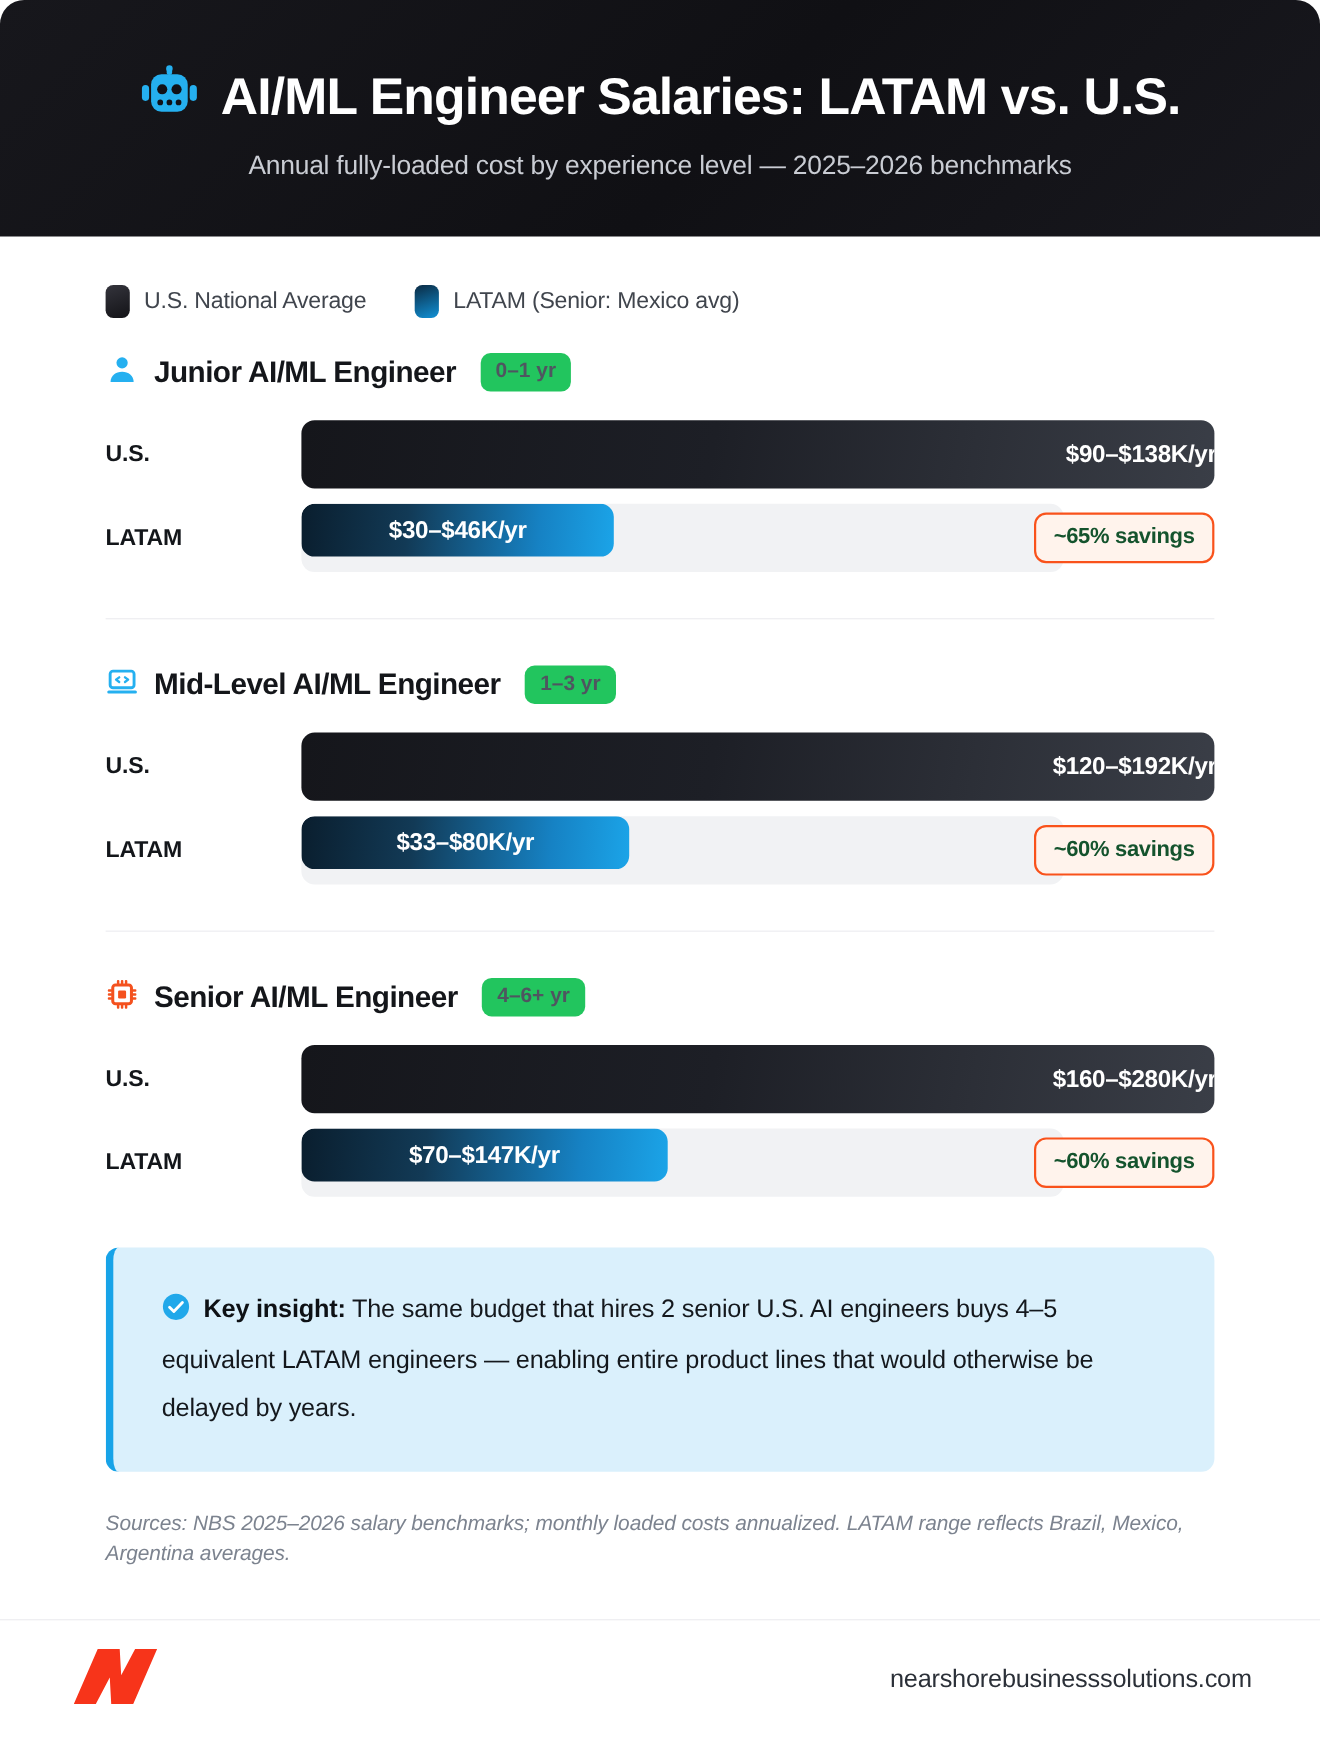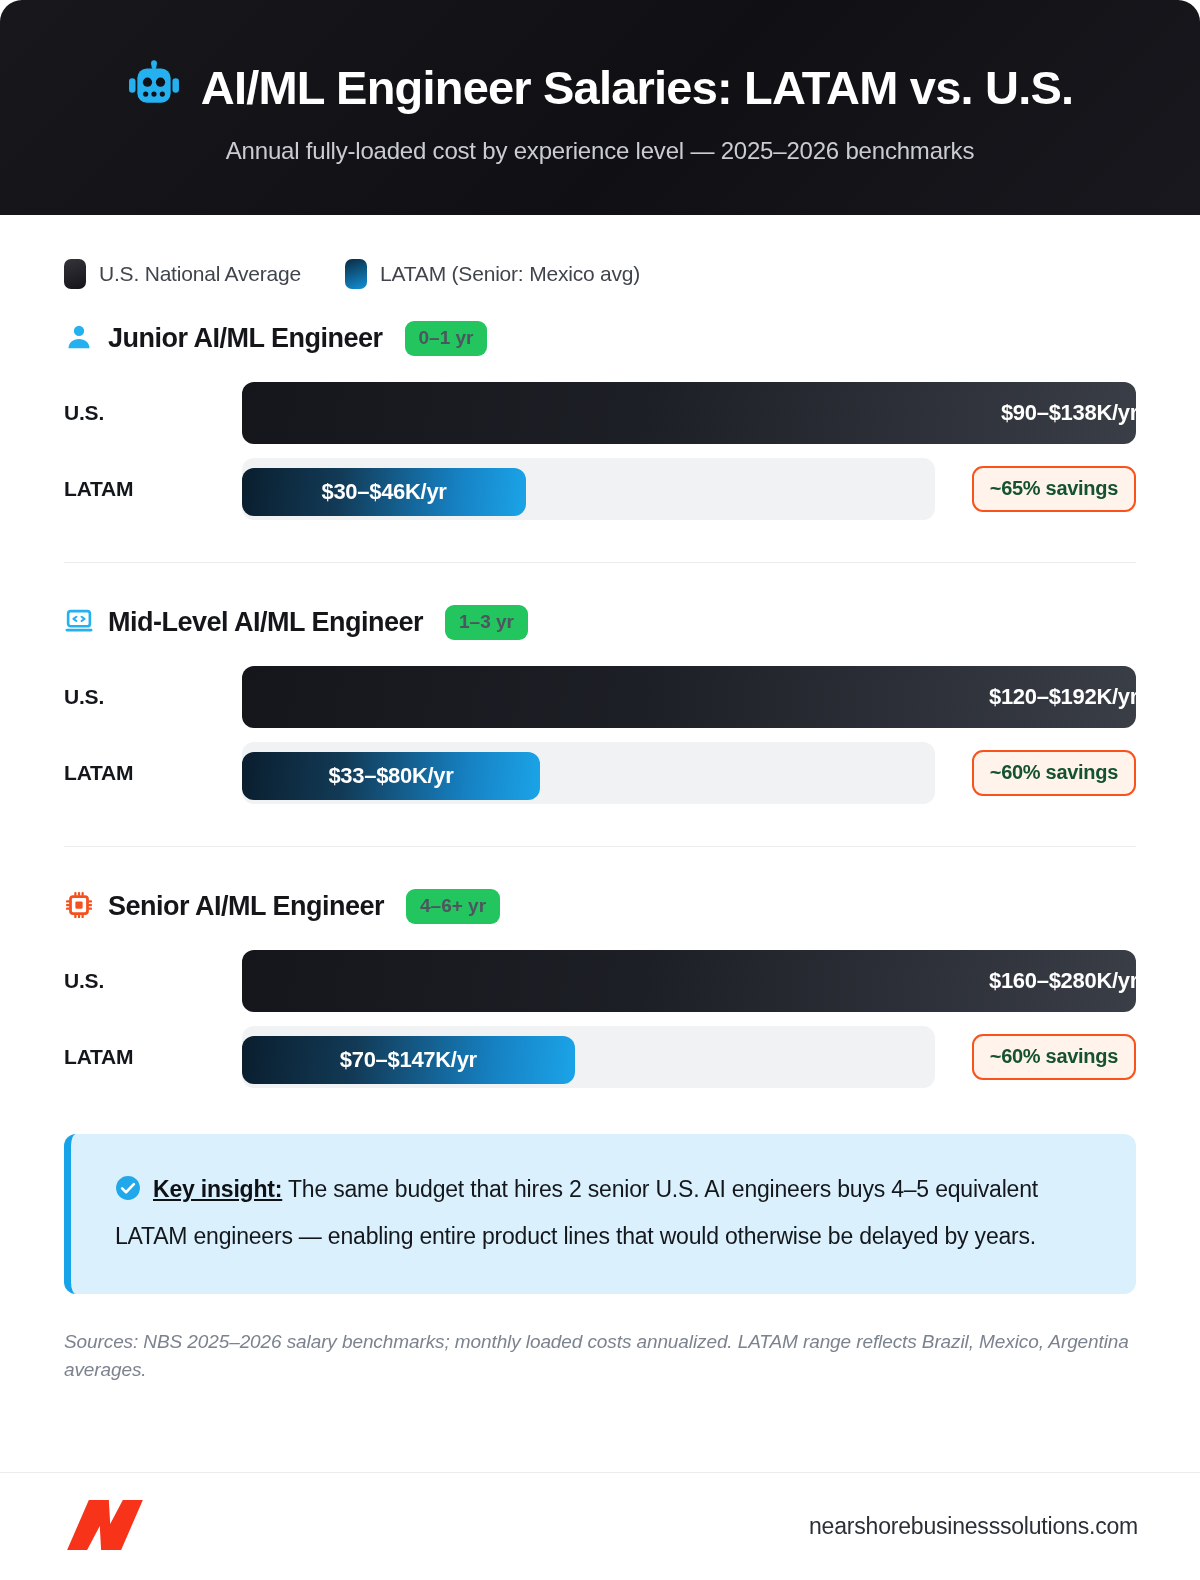--- a/index.html
+++ b/index.html
@@ -55,21 +55,21 @@
     font-weight: 400;
     letter-spacing: -0.2px;
     white-space: nowrap;
   }
 
   
   .body-area {
     position: absolute;
     left: 0; top: 215px;
     width: 1200px;
-    padding: 0 64px;
+    padding: 0 96px;
   }
 
   
   .legend {
     display: flex;
     align-items: center;
     gap: 44px;
     margin-top: 44px;
   }
   .legend-item { display: flex; align-items: center; gap: 13px; }
@@ -166,21 +166,21 @@
     position: absolute;
     left: 0; top: 0;
     height: 62px;
     width: 693px;
     border-radius: 12px;
     background: #f1f2f4;
     overflow: hidden;
   }
   .latam-fill {
     position: absolute;
-    left: 0; top: 10px;
+    left: 0; top: 0;
     height: 48px;
     border-radius: 12px;
     background: linear-gradient(95deg, #0a1e2e 0%, #123a56 34%, #1682c4 76%, #1ba4e8 100%);
     display: flex;
     align-items: center;
     justify-content: center;
   }
   .latam-value {
     color: #ffffff;
     font-size: 22px;
@@ -216,21 +216,21 @@
     font-size: 23px;
     line-height: 1.88;
     color: #14181d;
     letter-spacing: -0.2px;
   }
   .insight-check {
     display: inline-block;
     vertical-align: -4px;
     margin-right: 12px;
   }
-  .insight-lead { font-weight: 700; color: #0e1115; text-decoration: underline; }
+  .insight-lead { font-weight: 700; color: #0e1115; }
 
   
   .sources {
     margin-top: 34px;
     font-size: 19px;
     font-style: italic;
     line-height: 1.45;
     color: #7c838f;
     letter-spacing: -0.1px;
     max-width: 1075px;

